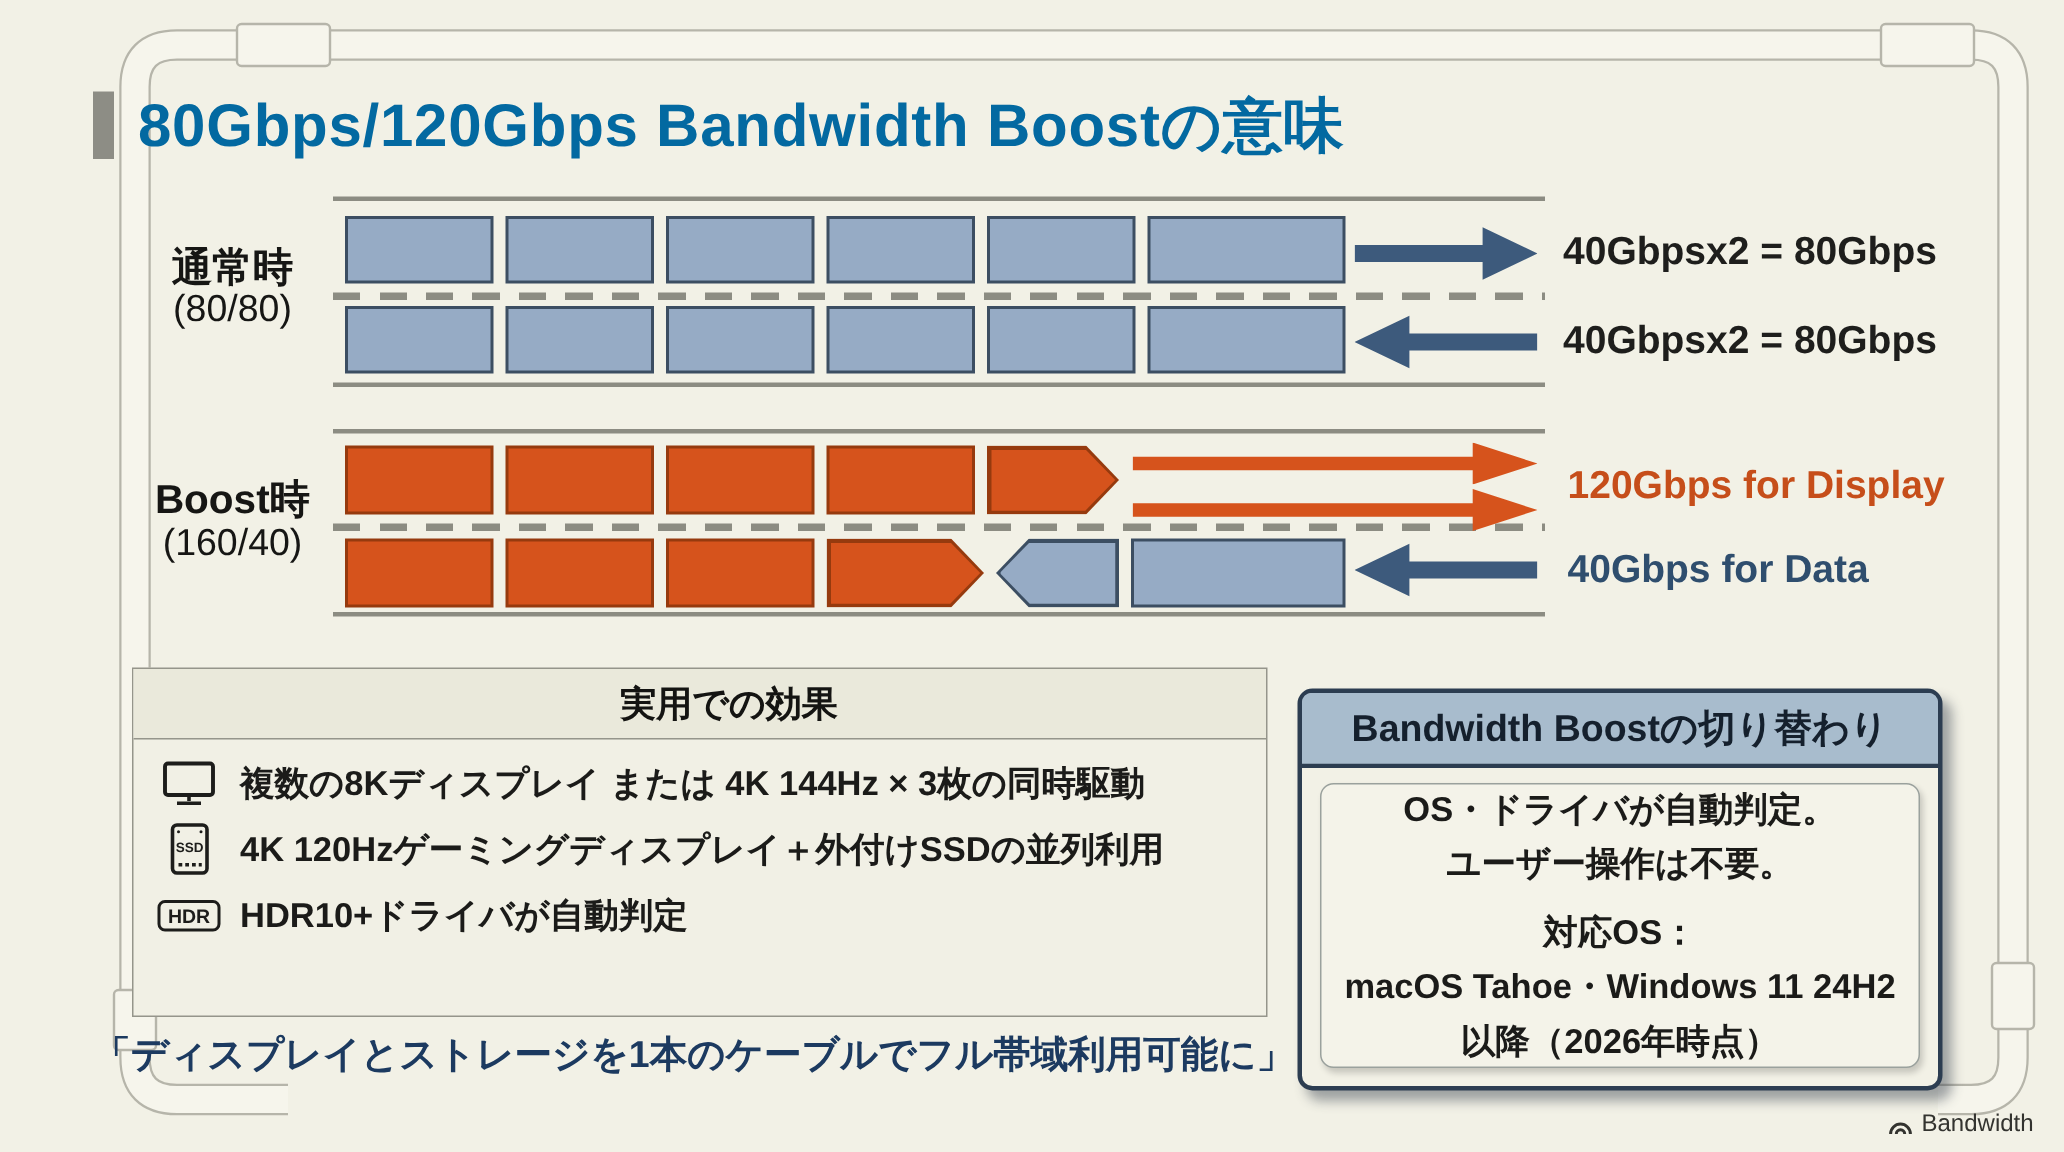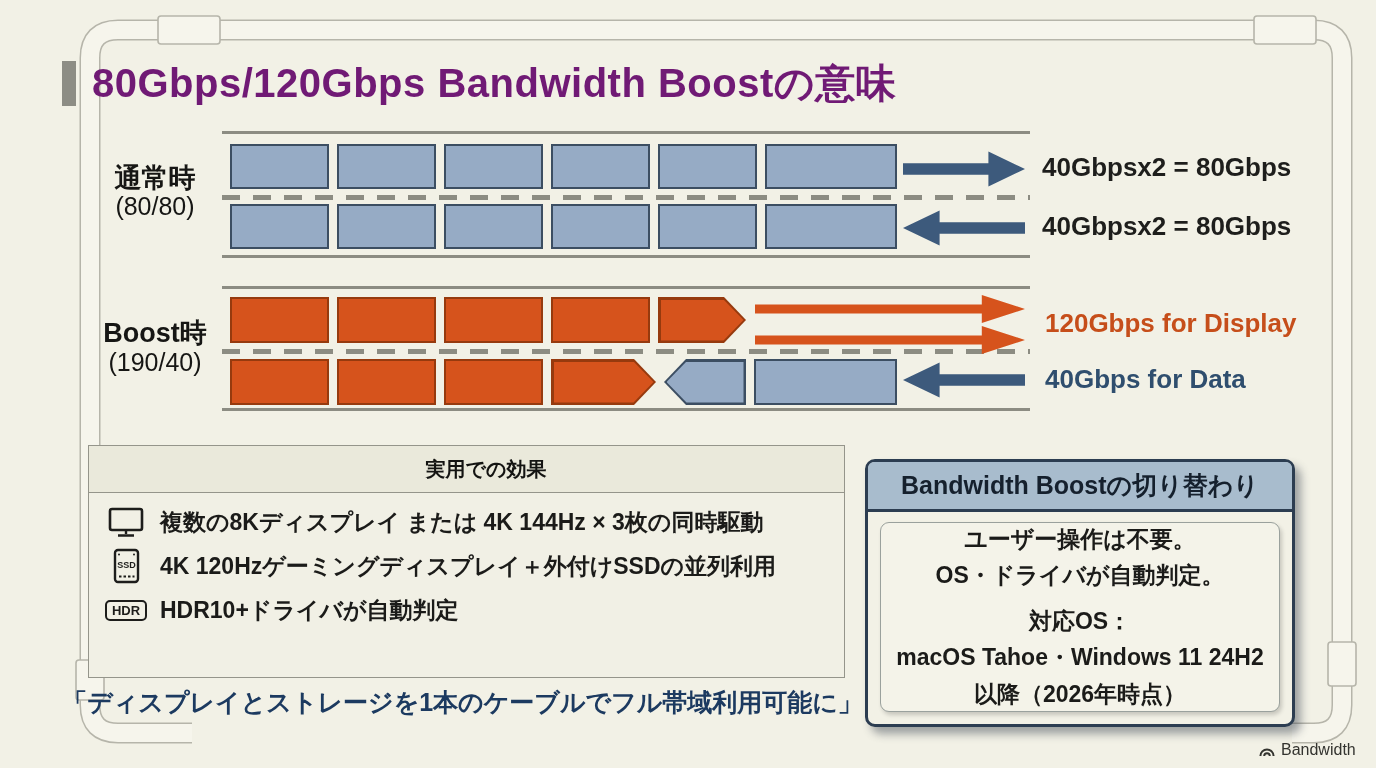--- a/index.html
+++ b/index.html
@@ -7,21 +7,21 @@
     position:relative;width:1376px;height:768px;overflow:hidden;
     background:#f2f1e6;
     font-family:"Liberation Sans","DejaVu Sans",sans-serif;
     color:#1d1d1b;
   }
   .abs{position:absolute;}
   
   #cable-frame{position:absolute;inset:0;pointer-events:none;}
   
   #title-bar{left:62px;top:61px;width:14px;height:45px;background:#8d8d85;}
-  #page-title{left:92px;top:56px;font-size:40px;font-weight:700;color:#701a75;letter-spacing:.5px;white-space:nowrap;}
+  #page-title{left:92px;top:56px;font-size:40px;font-weight:700;color:#0369a1;letter-spacing:.5px;white-space:nowrap;}
   
   .lane-line{left:222px;width:808px;height:3px;background:#8c8c82;}
   .lane-dash{left:222px;width:808px;height:5px;
     background:repeating-linear-gradient(90deg,#8c8c82 0 18px,transparent 18px 31px);}
   .lane{position:absolute;left:230px;display:flex;gap:8px;}
   .seg{position:relative;height:100%;flex:0 0 auto;}
   .seg .fill{position:absolute;inset:2px;}
   .seg.pent-right{clip-path:polygon(0 0,calc(100% - 22px) 0,100% 50%,calc(100% - 22px) 100%,0 100%);}
   .seg.pent-right .fill{inset:2.5px;clip-path:polygon(0 0,calc(100% - 20px) 0,100% 50%,calc(100% - 20px) 100%,0 100%);}
   .seg.pent-left{clip-path:polygon(22px 0,100% 0,100% 100%,22px 100%,0 50%);}
@@ -35,21 +35,21 @@
     clip-path:polygon(0 34%,84% 34%,84% 0,100% 50%,84% 100%,84% 66%,0 66%);}
   
   .row-label{width:150px;text-align:center;font-weight:700;font-size:27px;color:#161614;}
   .row-sublabel{width:150px;text-align:center;font-weight:500;font-size:25px;color:#161614;}
   .caption{font-size:26px;font-weight:700;color:#1e1e1c;white-space:nowrap;}
   .caption.orange{color:#c64e1a;}
   .caption.steel{color:#2f4e6e;}
   
   #effects-box{left:88px;top:445px;width:757px;height:233px;border:1.5px solid #95958b;background:#f1f0e5;box-sizing:border-box;}
   #effects-header{height:46px;background:#eae9db;border-bottom:1.5px solid #95958b;
-    display:flex;align-items:center;justify-content:center;font-size:20px;font-weight:700;color:#141412;padding-left:39px;}
+    display:flex;align-items:center;justify-content:center;font-size:24px;font-weight:700;color:#141412;padding-left:39px;}
   #effects-list{padding:11px 18px 0 16px;display:flex;flex-direction:column;gap:8px;}
   .effect-item{display:flex;align-items:center;gap:13px;height:36px;}
   .effect-icon{width:42px;display:flex;align-items:center;justify-content:center;flex:0 0 auto;}
   .effect-text{font-size:23px;font-weight:700;color:#1b1b19;white-space:nowrap;}
   .chip{border:2.2px solid #1d1d1b;border-radius:5px;font-size:13px;font-weight:700;padding:2px 5px;color:#1d1d1b;line-height:1;}
   
   #quote{left:60px;top:686px;width:805px;text-align:center;font-size:25px;font-weight:700;color:#1c3a60;white-space:nowrap;}
   
   #switch-box{left:865px;top:443px;width:430px;height:268px;background:#f2f1e6;
     border:3px solid #2c3d51;border-radius:10px;box-sizing:border-box;
@@ -128,21 +128,21 @@
       </div>
     </div>
   <div class="abs lane-line" style="top:255px;"></div>
 
   <div class="abs arrow-right" style="left:903px;top:150px;"></div>
   <div class="abs arrow-left" style="left:903px;top:209px;"></div>
   <div class="abs caption" style="left:1042px;top:152px;">40Gbpsx2 = 80Gbps</div>
   <div class="abs caption" style="left:1042px;top:211px;">40Gbpsx2 = 80Gbps</div>
 
   <div class="abs row-label" style="left:80px;top:315px;">Boost時</div>
-  <div class="abs row-sublabel" style="left:80px;top:348px;">(190/40)</div>
+  <div class="abs row-sublabel" style="left:80px;top:348px;">(160/40)</div>
 
   <div class="abs lane-line" style="top:286px;"></div>
   <div class="lane" style="top:297px;height:46px;">
       <div class="seg rect" style="width: 99px; background: rgb(150, 58, 14);">
         <div class="fill" style="background: rgb(214, 83, 28);"></div>
       </div>
       <div class="seg rect" style="width: 99px; background: rgb(150, 58, 14);">
         <div class="fill" style="background: rgb(214, 83, 28);"></div>
       </div>
       <div class="seg rect" style="width: 99px; background: rgb(150, 58, 14);">
@@ -215,22 +215,22 @@
         <span class="effect-text">HDR10+ドライバが自動判定</span>
       </div>
     </div>
   </div>
 
   <div class="abs" id="quote">「ディスプレイとストレージを1本のケーブルでフル帯域利用可能に」</div>
 
   <div class="abs" id="switch-box">
     <div id="switch-header">Bandwidth Boostの切り替わり</div>
     <div id="switch-body">
+      <div>OS・ドライバが自動判定。</div>
       <div>ユーザー操作は不要。</div>
-      <div>OS・ドライバが自動判定。</div>
       <div class="switch-gap"></div>
       <div>対応OS：</div>
       <div>macOS Tahoe・Windows 11 24H2</div>
       <div>以降（2026年時点）</div>
     </div>
   </div>
 
   <div class="abs" id="brand">
     <svg width="18" height="15" viewBox="0 0 18 15">
         <path d="M2.4 13 A 6.6 6.6 0 0 1 15.6 13" fill="none" stroke="#33332f" stroke-width="2"></path>

